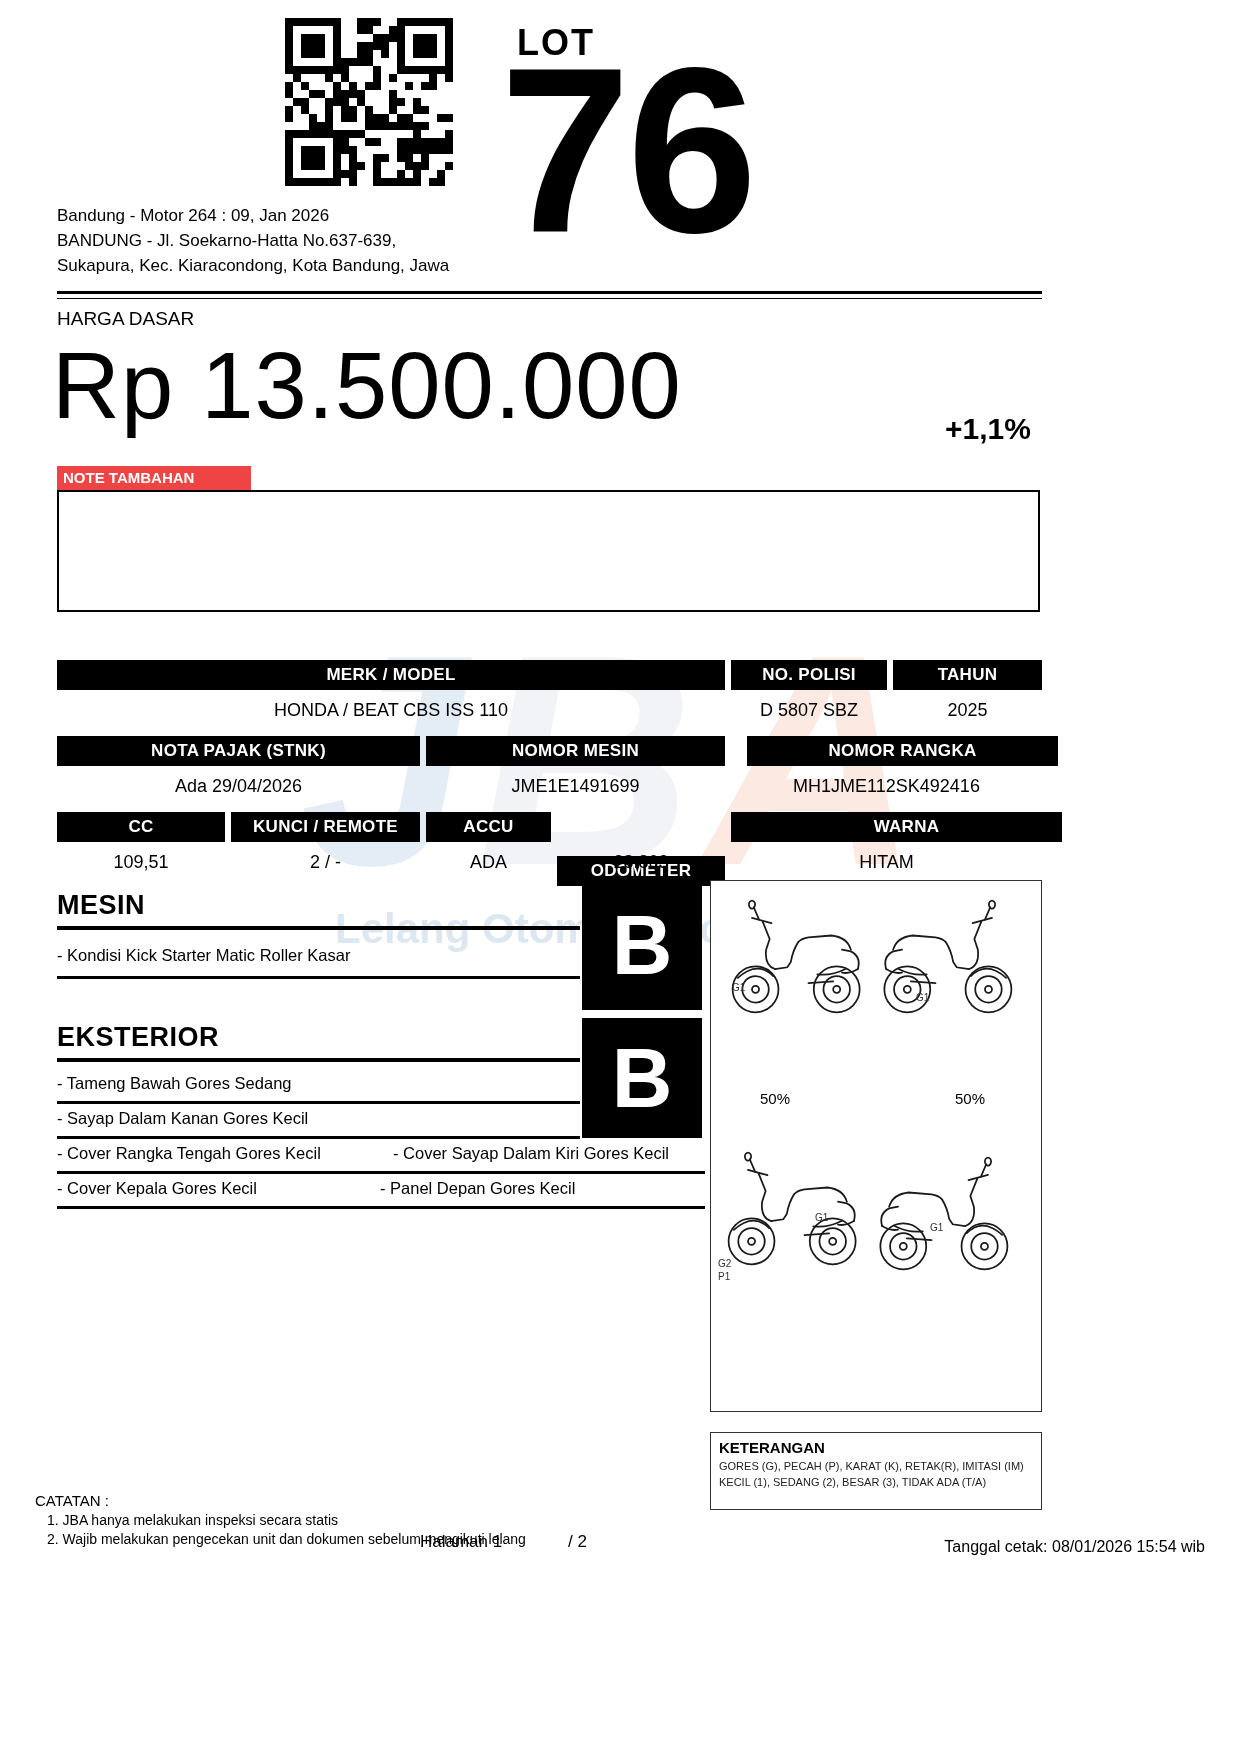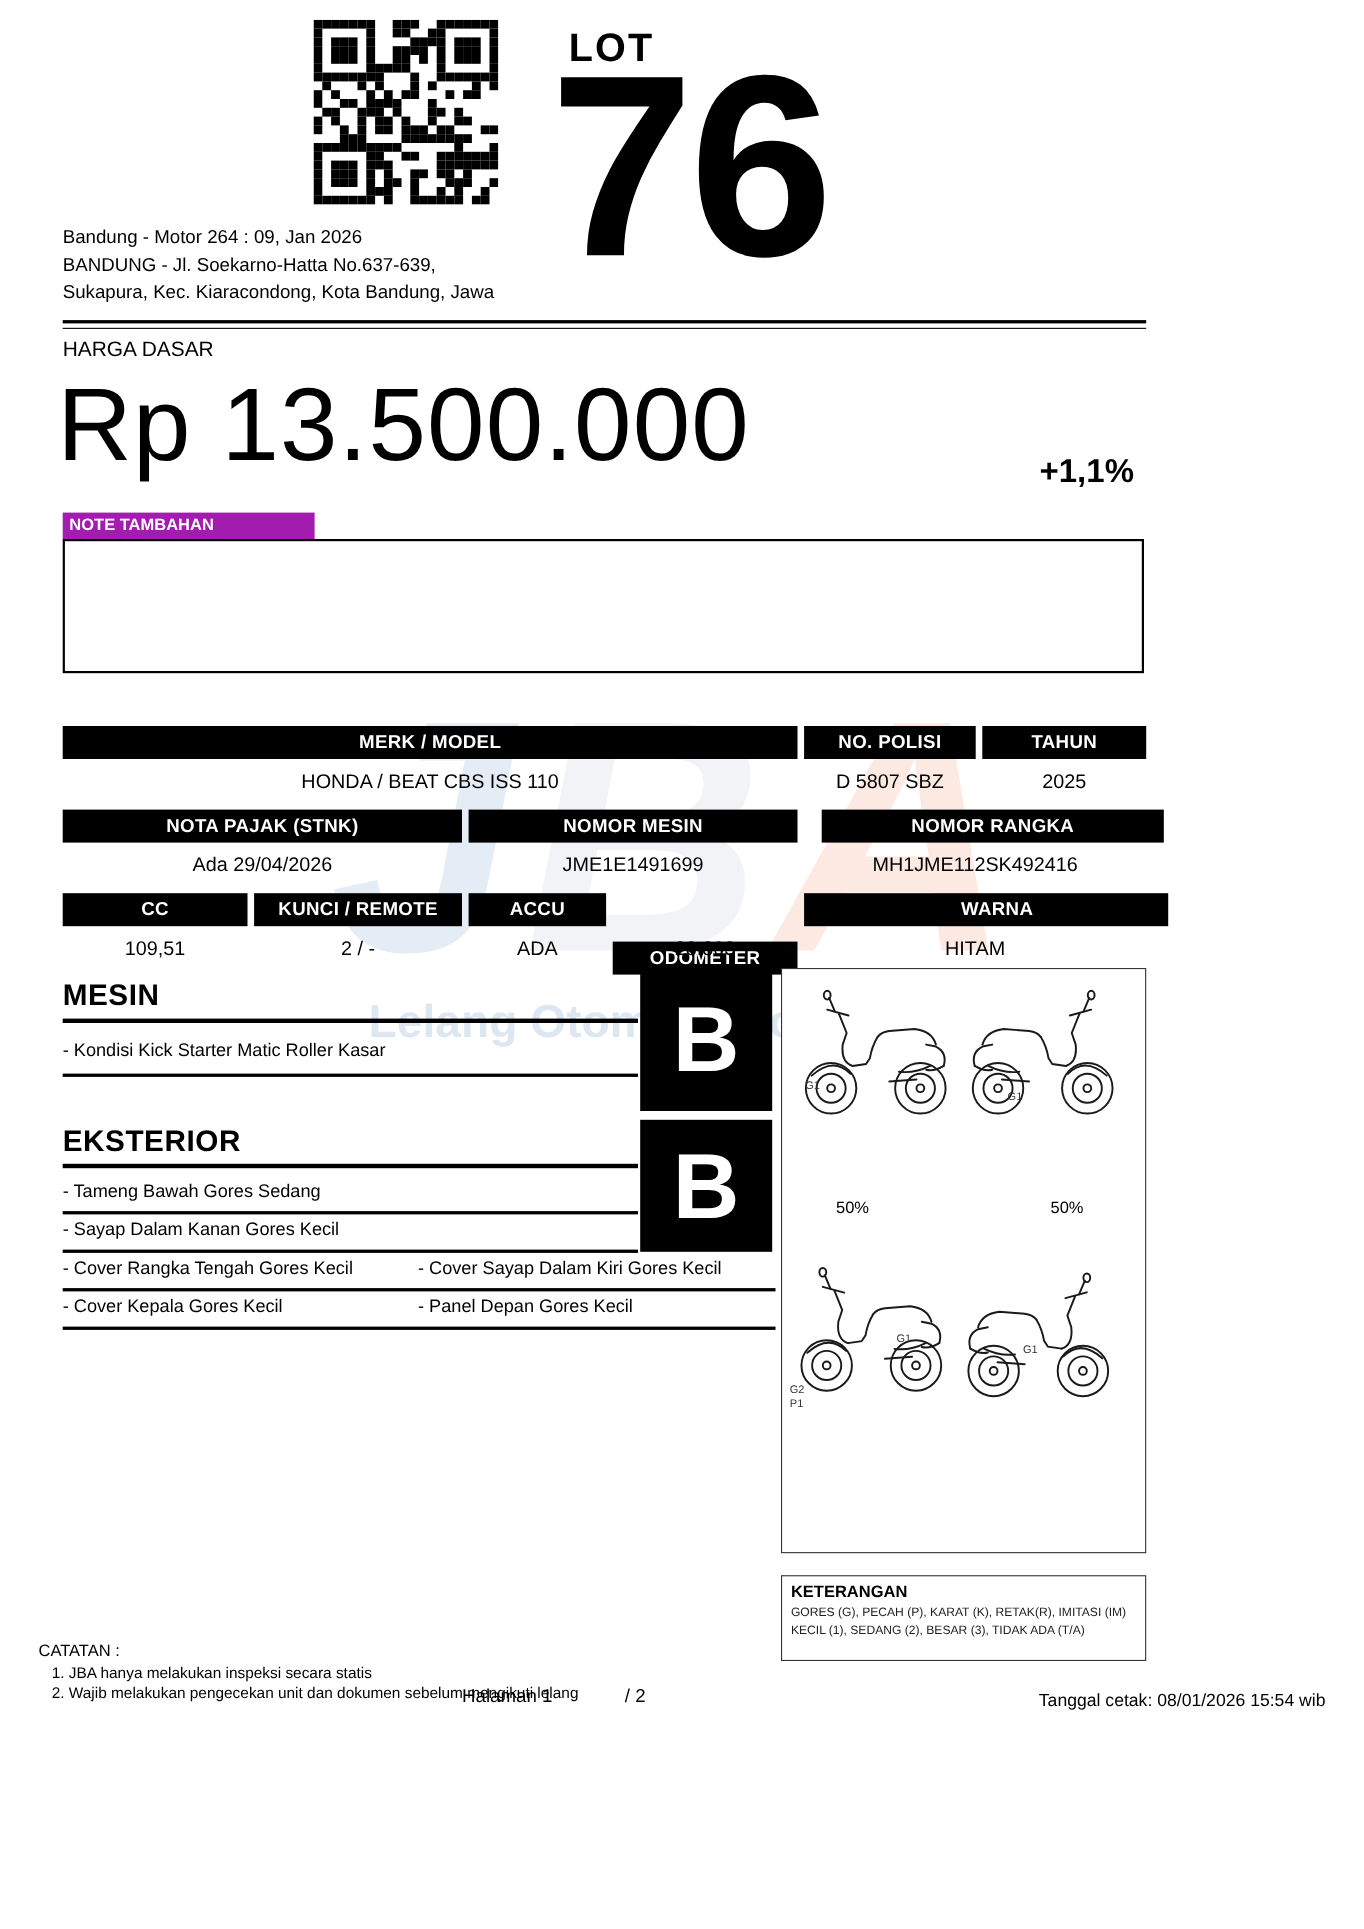--- a/index.html
+++ b/index.html
@@ -308,21 +308,21 @@
     <div>BANDUNG - Jl. Soekarno-Hatta No.637-639,</div>
     <div>Sukapura, Kec. Kiaracondong, Kota Bandung, Jawa</div>
   </div>
 
   <div class="abs" style="left:57px;top:291px;width:985px;height:4px;border-top:3px solid #000;border-bottom:1.5px solid #000;z-index:1;"></div>
 
   <div class="abs" style="left:57px;top:308px;font-size:19px;z-index:1;">HARGA DASAR</div>
   <div class="abs" style="left:52px;top:332px;font-size:94px;letter-spacing:1px;z-index:1;">Rp 13.500.000</div>
   <div class="abs" style="left:945px;top:412px;font-size:30px;font-weight:bold;z-index:1;">+1,1%</div>
 
-  <div class="abs" style="left:57px;top:466px;width:229px;height:24px;background:#a21caf;color:#fff;font-size:15px;font-weight:bold;line-height:24px;padding-left:6px;box-sizing:border-box;z-index:1;">NOTE TAMBAHAN</div>
+  <div class="abs" style="left:57px;top:466px;width:194px;height:24px;background:#ef4444;color:#fff;font-size:15px;font-weight:bold;line-height:24px;padding-left:6px;box-sizing:border-box;z-index:1;">NOTE TAMBAHAN</div>
   <div class="abs" style="left:57px;top:490px;width:983px;height:122px;border:2px solid #000;box-sizing:border-box;z-index:1;"></div>
 
   <div class="th" style="left:57px;top:660px;width:668px;z-index:1;">MERK / MODEL</div>
   <div class="th" style="left:731px;top:660px;width:156px;z-index:1;">NO. POLISI</div>
   <div class="th" style="left:893px;top:660px;width:149px;z-index:1;">TAHUN</div>
   <div class="td" style="left:57px;top:692px;width:668px;z-index:1;">HONDA / BEAT CBS ISS 110</div>
   <div class="td" style="left:731px;top:692px;width:156px;z-index:1;">D 5807 SBZ</div>
   <div class="td" style="left:893px;top:692px;width:149px;z-index:1;">2025</div>
 
   <div class="th" style="left:57px;top:736px;width:363px;z-index:1;">NOTA PAJAK (STNK)</div>
@@ -353,21 +353,21 @@
   <div class="rule" style="left:57px;top:1058px;width:523px;height:4px;z-index:1;"></div>
   <div class="grade" style="left:582px;top:1018px;width:120px;height:120px;z-index:1;">B</div>
 
   <div class="abs item" style="left:57px;top:1074px;z-index:1;">- Tameng Bawah Gores Sedang</div>
   <div class="rule" style="left:57px;top:1101px;width:523px;height:2.5px;z-index:1;"></div>
 
   <div class="abs item" style="left:57px;top:1109px;z-index:1;">- Sayap Dalam Kanan Gores Kecil</div>
   <div class="rule" style="left:57px;top:1136px;width:523px;height:2.5px;z-index:1;"></div>
 
   <div class="abs item" style="left:57px;top:1144px;z-index:1;">- Cover Rangka Tengah Gores Kecil</div>
-  <div class="abs item" style="left:380px;top:1144px;z-index:1;">- Cover Sayap Dalam Kiri Gores Kecil</div>
+  <div class="abs item" style="left:393px;top:1144px;z-index:1;">- Cover Sayap Dalam Kiri Gores Kecil</div>
   <div class="rule" style="left:57px;top:1171px;width:648px;height:2.5px;z-index:1;"></div>
 
   <div class="abs item" style="left:57px;top:1179px;z-index:1;">- Cover Kepala Gores Kecil</div>
   <div class="abs item" style="left:380px;top:1179px;z-index:1;">- Panel Depan Gores Kecil</div>
   <div class="rule" style="left:57px;top:1206px;width:648px;height:2.5px;z-index:1;"></div>
 
   <div class="abs" style="left:710px;top:880px;width:332px;height:532px;border:1.5px solid #333;box-sizing:border-box;background:#fff;z-index:1;"></div>
 
   <svg class="abs" style="left:722px;top:898px;z-index:2;" width="150" height="120" viewBox="0 0 170 135">
     <g transform="translate(170,0) scale(-1 1)">

